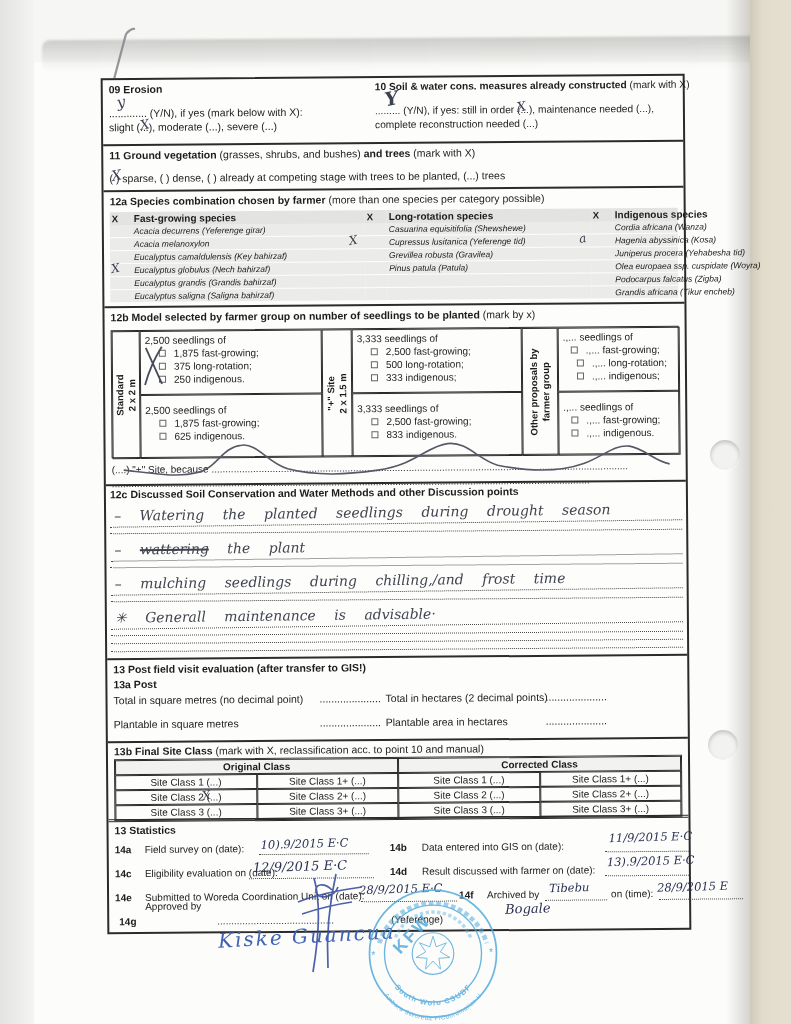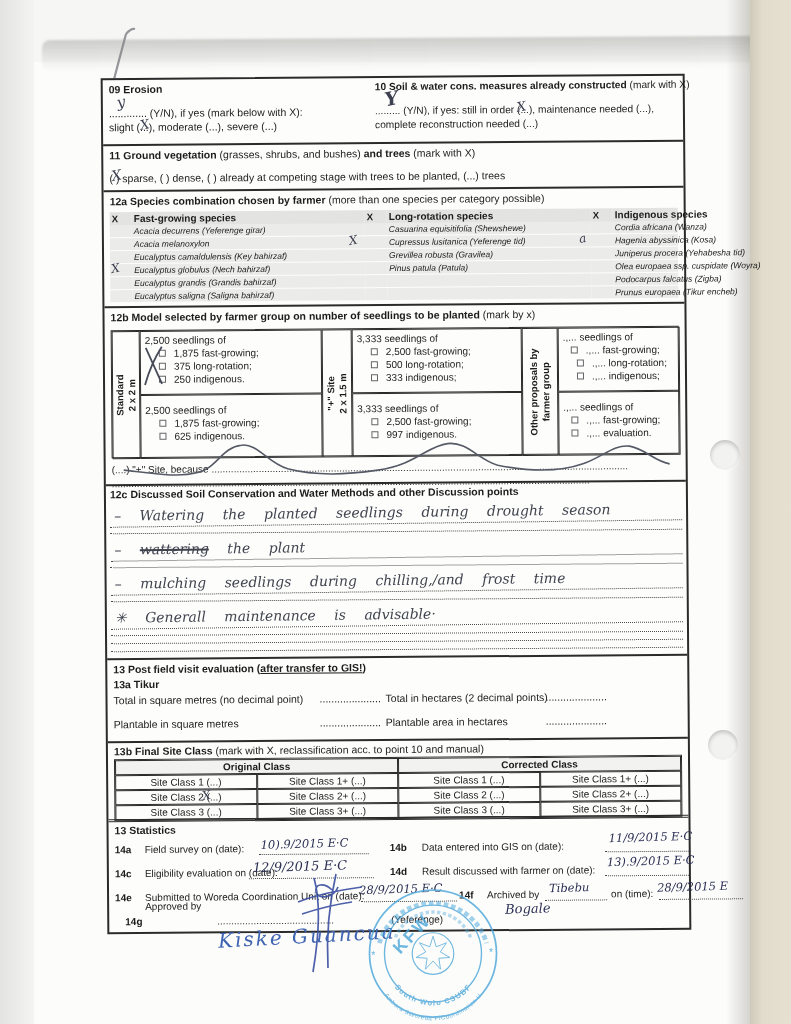--- a/index.html
+++ b/index.html
@@ -22,21 +22,21 @@
   .ghost { position:absolute; left:404px; top:97px; font-weight:bold; font-size:14px;
     color:rgba(105,105,125,.20); transform:rotate(-.3deg); white-space:nowrap; }
 
   
   .form { position:absolute; left:104px; top:76px; width:584px; height:856px; border:2px solid #2b2b2b;
     background:#fdfdfc; transform:rotate(-.45deg); font-size:10.5px; z-index:3; }
   .sec { position:absolute; left:0; width:100%; border-top:2px solid #2b2b2b; }
   .st { font-weight:bold; font-size:10.5px; white-space:nowrap; }
   .sn { font-weight:normal; }
   .abs { position:absolute; white-space:nowrap; }
-  .ul { text-decoration:underline; }
+  .ul { }
 
   
   .hw, .hwv, .hwmark { font-family:"DejaVu Serif", serif; font-style:italic; }
   .hw { color:#41444f; }
   .hwv { position:absolute; font-size:11.5px; color:#2b3054; transform:rotate(-1.2deg); white-space:nowrap; z-index:2; }
   .hwmark { position:absolute; color:#3c4050; font-size:13px; transform:rotate(-10deg); z-index:2; line-height:1; }
   .lead { position:absolute; border-bottom:1.2px dotted #4a4a4a; height:1px; }
 
   
   .spt { position:absolute; top:20px; left:6px; width:568px; display:grid;
@@ -173,21 +173,21 @@
       <div class="c"></div>
       <div class="c"></div>
       <div class="c"></div>
       <div class="c">Podocarpus falcatus (Zigba)</div>
 
       <div class="c"></div>
       <div class="c">Eucalyptus saligna (Saligna bahirzaf)</div>
       <div class="c"></div>
       <div class="c"></div>
       <div class="c"></div>
-      <div class="c">Prunus europaea (Tikur encheb)</div>
+      <div class="c">Grandis africana (Tikur encheb)</div>
     </div>
   </div>
 
   <div class="sec" style="top:226px;height:178px">
     <div class="abs" style="left:6px;top:3px">
       <span class="st">12b Model selected by farmer group on number of seedlings to be planted</span><span> (mark by x)</span>
     </div>
     <div class="mgt">
       <div class="mc lab">
         <div class="rot">
@@ -268,32 +268,32 @@
           </div>
       </div>
       <div class="mc" style="grid-column:4;grid-row:2">
         <div style="margin-top:6px">3,333 seedlings of</div>
         <div class="oi">
             <span class="cb"></span>
             <span>2,500 fast-growing;</span>
           </div>
         <div class="oi">
             <span class="cb"></span>
-            <span>997 indigenous.</span>
+            <span>833 indigenous.</span>
           </div>
       </div>
       <div class="mc" style="grid-column:6;grid-row:2">
         <div style="margin-top:6px">.,... seedlings of</div>
         <div class="oi" style="margin-left:8px">
             <span class="cb"></span>
             <span>.,... fast-growing;</span>
           </div>
         <div class="oi" style="margin-left:8px">
             <span class="cb"></span>
-            <span>.,... evaluation.</span>
+            <span>.,... indigenous.</span>
           </div>
       </div>
     </div>
     <div class="bec" style="top:156px"><span>(....) "+" Site, because </span><span>......................................................................................................................................................</span></div>
     <div class="bec" style="top:170px">............................................................................................................................................................................</div>
     <svg class="wave-svg" style="left:10px;top:132px;width:560px;height:46px">
       <path d="M8,30 C40,34 62,38 82,33 C102,28 106,8 126,6 C142,4 152,24 172,30 C202,38 232,36 262,32 C300,27 312,8 332,6 C352,4 362,22 382,28 C420,36 448,34 468,27 C488,20 498,8 514,10 C528,12 540,26 554,28" stroke="#565a66" stroke-width="1.6" fill="none"></path>
     </svg>
   </div>
 
@@ -310,21 +310,21 @@
       <div class="gapline"></div>
       <div class="gapline"></div>
       <div class="gapline"></div>
     </div>
   </div>
 
   <div class="sec" style="top:578px;height:83px">
     <div class="abs" style="left:6px;top:3px">
       <span class="st">13 Post field visit evaluation (</span><span class="st ul">after transfer to GIS!</span><span class="st">)</span>
     </div>
-    <div class="abs st" style="left:6px;top:18px">13a Tikur</div>
+    <div class="abs st" style="left:6px;top:18px">13a Post</div>
     <div class="abs" style="left:6px;top:34px">Total in square metres (no decimal point)</div>
     <div class="abs" style="left:212px;top:34px">.....................</div>
     <div class="abs" style="left:278px;top:34px">Total in hectares (2 decimal points)</div>
     <div class="abs" style="left:438px;top:34px">.....................</div>
     <div class="abs" style="left:6px;top:58px">Plantable in square metres</div>
     <div class="abs" style="left:212px;top:58px">.....................</div>
     <div class="abs" style="left:278px;top:58px">Plantable area in hectares</div>
     <div class="abs" style="left:438px;top:58px">.....................</div>
   </div>
 
@@ -377,21 +377,21 @@
     <span class="hwv" style="left:250px;top:62px">28/9/2015 E·C</span>
     <span class="abs r14lab bold" style="left:350px;top:70px">14f</span>
     <span class="abs r14lab" style="left:378px;top:70px">Archived by</span>
     <span class="lead" style="left:436px;top:81px;width:62px"></span>
     <span class="hwv" style="left:440px;top:62px">Tibebu</span>
     <span class="abs r14lab" style="left:502px;top:70px">on (time):</span>
     <span class="lead" style="left:550px;top:81px;width:84px"></span>
     <span class="hwv" style="left:548px;top:62px">28/9/2015 E</span>
     <span class="hwv" style="left:396px;top:82px;font-size:13px">Bogale</span>
 
-    <span class="abs r14lab bold" style="left:16px;top:94px">14g</span>
+    <span class="abs r14lab bold" style="left:10px;top:94px">14g</span>
     <span class="abs r14lab" style="left:36px;top:79px">Approved by</span>
     <span class="abs r14lab" style="left:108px;top:94px">..........................................</span>
     <span class="abs r14lab" style="left:282px;top:94px">(Yeferenge)</span>
   </div>
 </div>
 
 <div class="hole" style="left:710px;top:440px"></div>
 <div class="hole" style="left:708px;top:730px"></div>
 
 <svg class="sig-svg" style="left:286px;top:870px;width:96px;height:116px;z-index:7">

